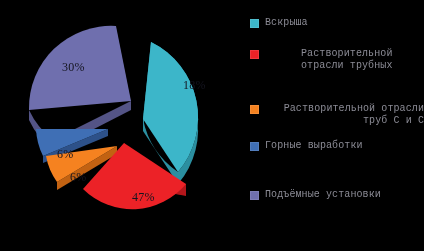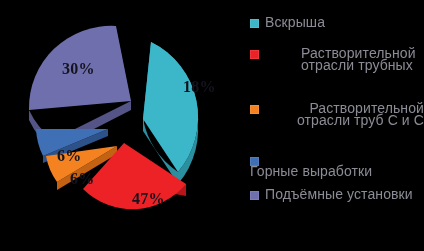--- a/index.html
+++ b/index.html
@@ -40,23 +40,23 @@
     position: absolute;
     left: 0;
     top: 0;
     width: 246px;
     height: 251px;
     overflow: visible;
   }
   .pct-label {
     position: absolute;
     color: #1b1b2e;
-    font-size: 16px;
+    font-size: 12px;
     font-family: "Liberation Serif", "DejaVu Serif", serif;
-    font-weight: bold;
+    font-weight: normal;
     letter-spacing: 0.3px;
     white-space: nowrap;
     pointer-events: none;
   }
   .pct-dark {
     color: #14141f;
   }
 
   
   #legend {
@@ -76,24 +76,24 @@
   .legend-swatch {
     width: 9px;
     height: 9px;
     flex: 0 0 9px;
     margin-top: 2px;
     margin-right: 6px;
     border: 1px solid rgba(255,255,255,0.10);
     box-sizing: border-box;
   }
   .legend-text {
-    font-size: 14px;
+    font-size: 10px;
     line-height: 11.5px;
     color: #8c8c96;
-    font-family: Liberation Sans, sans-serif;
+    font-family: Liberation Mono, monospace;
     letter-spacing: 0.1px;
     word-break: break-word;
   }
 </style>
 </head>
 <body>
 
 <div id="page">
 
   <div id="chart-area">
@@ -147,21 +147,21 @@
     <div class="legend-item" style="top:48px;gap:36px;">
       <span class="legend-swatch" style="background:#ec2227;"></span>
       <span class="legend-text">Растворительной отрасли трубных</span>
     </div>
 
     <div class="legend-item" style="top:103px;text-align:right;">
       <span class="legend-swatch" style="background:#f58220;"></span>
       <span class="legend-text">Растворительной отрасли труб С и С</span>
     </div>
 
-    <div class="legend-item" style="top:155px;flex-direction:column;">
+    <div class="legend-item" style="top:140px;">
       <span class="legend-swatch" style="background:#3f6fb5;"></span>
       <span class="legend-text">Горные выработки</span>
     </div>
 
     <div class="legend-item" style="top:189px;">
       <span class="legend-swatch" style="background:#6f6fae;"></span>
       <span class="legend-text">Подъёмные установки</span>
     </div>
 
   </div>

